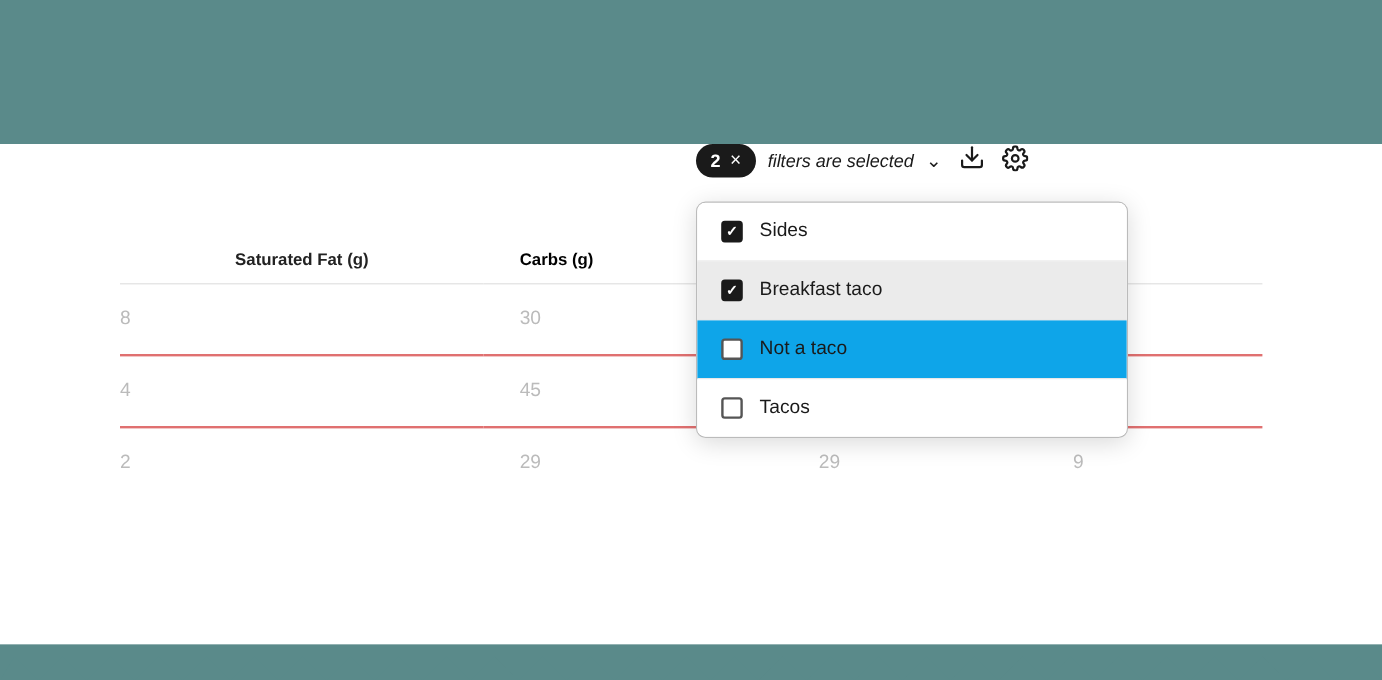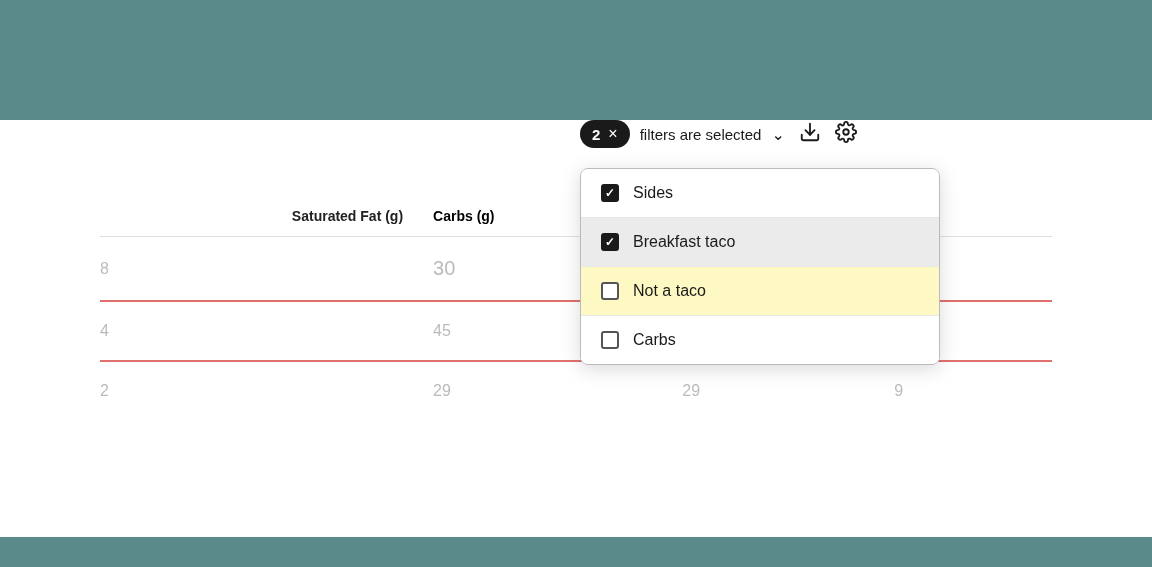--- a/index.html
+++ b/index.html
@@ -18,21 +18,21 @@
 
 <div style="position:absolute;top:0;left:0;width:100%;height:100%;background:#5a8a8a;"></div>
 
 <div style="position:absolute;top:120px;left:0;right:0;bottom:30px;background:#fff;"></div>
 
 <div style="position:absolute;top:120px;left:580px;display:flex;align-items:center;gap:10px;z-index:10;">
   <div style="display:flex;align-items:center;background:#1a1a1a;border-radius:20px;padding:5px 12px;gap:8px;">
     <span style="color:#fff;font-size:15px;font-weight:600;">2</span>
     <span style="color:#fff;font-size:16px;cursor:pointer;">×</span>
   </div>
-  <span style="color:#1a1a1a;font-size:15px;font-weight:400;">filters are selected</span>
+  <span style="color:#1a1a1a;font-size:15px;font-weight:400;font-style:italic;">filters are selected</span>
   <span style="color:#1a1a1a;font-size:16px;cursor:pointer;">⌄</span>
   <span style="color:#1a1a1a;font-size:20px;cursor:pointer;margin-left:4px;">
     <svg width="22" height="22" viewBox="0 0 24 24" fill="none" stroke="#1a1a1a" stroke-width="2" stroke-linecap="round" stroke-linejoin="round">
       <path d="M21 15v4a2 2 0 0 1-2 2H5a2 2 0 0 1-2-2v-4"></path>
       <polyline points="7 10 12 15 17 10"></polyline>
       <line x1="12" y1="15" x2="12" y2="3"></line>
     </svg>
   </span>
   <span style="color:#1a1a1a;cursor:pointer;margin-left:4px;">
     <svg width="22" height="22" viewBox="0 0 24 24" fill="none" stroke="#1a1a1a" stroke-width="2" stroke-linecap="round" stroke-linejoin="round">
@@ -51,49 +51,49 @@
     <span>Sides</span>
   </div>
 
   <div style="display:flex;align-items:center;padding:15px 20px;gap:14px;cursor:pointer;font-size:16px;color:#1a1a1a;background:#ebebeb;border-bottom:1px solid #e8e8e8;">
     <div style="width:18px;height:18px;border:2px solid #1a1a1a;border-radius:3px;display:flex;align-items:center;justify-content:center;flex-shrink:0;background:#1a1a1a;">
       <span style="color:#fff;font-size:12px;font-weight:700;line-height:1;">✓</span>
     </div>
     <span>Breakfast taco</span>
   </div>
 
-  <div style="display:flex;align-items:center;padding:15px 20px;gap:14px;cursor:pointer;font-size:16px;color:#1a1a1a;background:#fef9c3;border-bottom:1px solid #e8e8e8;">
+  <div style="display:flex;align-items:center;padding:15px 20px;gap:14px;cursor:pointer;font-size:16px;color:#1a1a1a;background:#0ea5e9;border-bottom:1px solid #e8e8e8;">
     <div style="width:18px;height:18px;border:2px solid #555;border-radius:3px;display:flex;align-items:center;justify-content:center;flex-shrink:0;background:#fff;">
     </div>
     <span>Not a taco</span>
   </div>
 
   <div style="display:flex;align-items:center;padding:15px 20px;gap:14px;cursor:pointer;font-size:16px;color:#1a1a1a;background:#fff;">
     <div style="width:18px;height:18px;border:2px solid #555;border-radius:3px;display:flex;align-items:center;justify-content:center;flex-shrink:0;background:#fff;">
     </div>
-    <span>Carbs</span>
+    <span>Tacos</span>
   </div>
 
 </div>
 
 <div style="position:absolute;top:192px;left:0;right:0;padding:0 100px;">
   <table style="width:100%;border-collapse:collapse;">
     <thead>
       <tr>
-        <th style="font-size:14px;font-weight:700;color:#222;text-align:right;padding:16px 0 12px 0;white-space:nowrap;">Saturated Fat (g)</th>
+        <th style="font-size:14px;font-weight:700;color:#222;text-align:center;padding:16px 0 12px 0;white-space:nowrap;">Saturated Fat (g)</th>
         <th style="font-size:14px;font-weight:700;color:#000000;text-align:left;padding:16px 0 12px 30px;white-space:nowrap;">Carbs (g)</th>
         <th style="font-size:14px;font-weight:700;color:#222;text-align:left;padding:16px 0 12px 30px;"></th>
         <th style="font-size:14px;font-weight:700;color:#222;text-align:left;padding:16px 0 12px 30px;"></th>
       </tr>
     </thead>
     <tbody>
 
       <tr>
         <td style="font-size:16px;color:#bbb;padding:20px 0;text-align:left;border-top:1.5px solid #e0e0e0;">8</td>
-        <td style="font-size:20px;color:#bbb;padding:20px 30px;text-align:left;border-top:1.5px solid #e0e0e0;">30</td>
+        <td style="font-size:16px;color:#bbb;padding:20px 30px;text-align:left;border-top:1.5px solid #e0e0e0;">30</td>
         <td style="font-size:16px;color:#bbb;padding:20px 30px;text-align:left;border-top:1.5px solid #e0e0e0;"></td>
         <td style="font-size:16px;color:#bbb;padding:20px 30px;text-align:left;border-top:1.5px solid #e0e0e0;"></td>
       </tr>
 
       <tr>
         <td style="font-size:16px;color:#bbb;padding:20px 0;text-align:left;border-top:2px solid #e07070;border-bottom:2px solid #e07070;">4</td>
         <td style="font-size:16px;color:#bbb;padding:20px 30px;text-align:left;border-top:2px solid #e07070;border-bottom:2px solid #e07070;">45</td>
         <td style="font-size:16px;color:#bbb;padding:20px 30px;text-align:left;border-top:2px solid #e07070;border-bottom:2px solid #e07070;"></td>
         <td style="font-size:16px;color:#bbb;padding:20px 30px;text-align:left;border-top:2px solid #e07070;border-bottom:2px solid #e07070;"></td>
       </tr>

